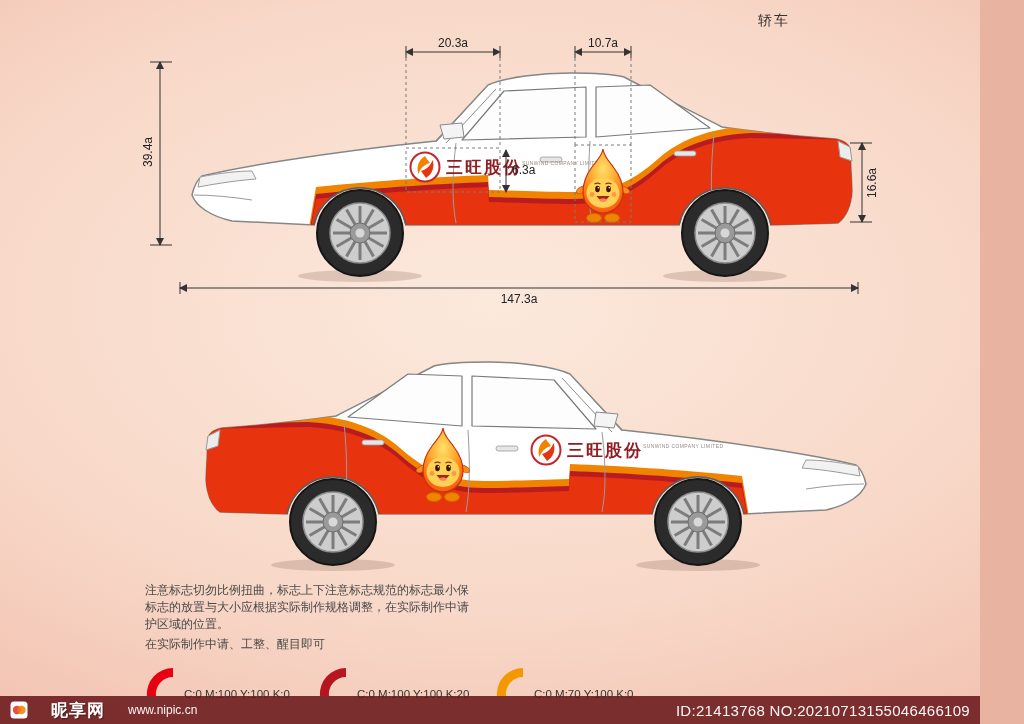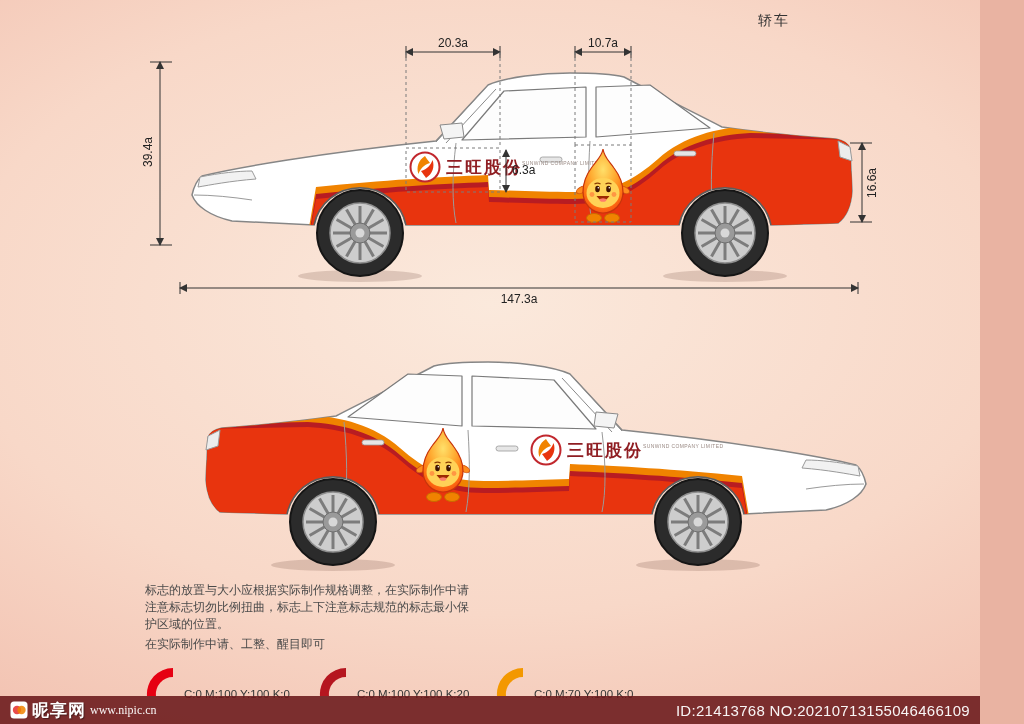--- a/index.html
+++ b/index.html
@@ -20,21 +20,21 @@
   .logo-en{font-size:5px;color:#9a8a84;letter-spacing:0.4px;margin-top:2px;white-space:nowrap;}
   .mascot{position:absolute;width:56px;height:78px;}
   .notes{position:absolute;left:145px;top:582px;font-size:12px;color:#4a4a4a;line-height:17px;}
   .notes2{top:636px;}
   .swatch{position:absolute;top:666px;display:flex;align-items:flex-end;gap:9px;}
   .swatch .lbl{font-size:11.5px;color:#333;}
   .sw1{left:145px;} .sw2{left:318px;} .sw3{left:495px;} .sw4{left:660px;}
   .footer{position:absolute;left:0;right:0;bottom:0;height:28px;
           background:rgba(106,24,26,0.88);display:flex;align-items:center;
           justify-content:space-between;padding:0 10px;color:#fff;}
-  .footer-left{display:flex;align-items:center;gap:4px;font-family:Liberation Serif, serif;}
+  .footer-left{display:flex;align-items:center;gap:23px;}
   .site-name{font-size:17px;font-weight:bold;letter-spacing:1px;text-shadow:1px 1px 1px rgba(0,0,0,.4);}
   .site-url{font-size:12px;opacity:.95;}
   .image-id{font-size:15px;letter-spacing:.3px;opacity:.95;}
 </style>
 </head>
 <body>
 
 <div class="page">
 
   <svg style="position:absolute;width:0;height:0" aria-hidden="true">
@@ -199,22 +199,22 @@
   </svg>
 
   <div class="dim-label" style="left:406px;top:36px;width:94px;">20.3a</div>
   <div class="dim-label" style="left:567px;top:36px;width:72px;">10.7a</div>
   <div class="dim-label vrot" style="left:126px;top:145px;width:44px;">39.4a</div>
   <div class="dim-label vrot" style="left:850px;top:176px;width:44px;">16.6a</div>
   <div class="dim-label" style="left:512px;top:163px;">6.3a</div>
   <div class="dim-label" style="left:180px;top:292px;width:678px;">147.3a</div>
 
   <div class="notes">
+    <div>注意标志切勿比例扭曲，标志上下注意标志规范的标志最小保</div>
     <div>标志的放置与大小应根据实际制作规格调整，在实际制作中请</div>
-    <div>注意标志切勿比例扭曲，标志上下注意标志规范的标志最小保</div>
     <div>护区域的位置。</div>
   </div>
   <div class="notes notes2">
     <div>在实际制作中请、工整、醒目即可</div>
   </div>
 
   <div class="swatch sw1">
     <svg width="30" height="34" viewBox="0 0 30 34">
       <use href="#swooshG" fill="#e60012"></use>
     </svg>

